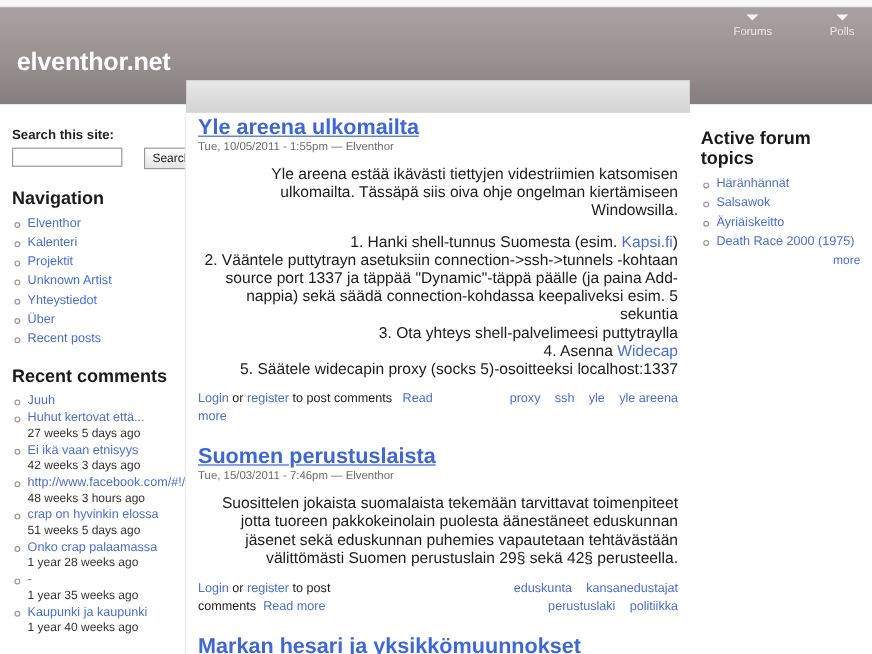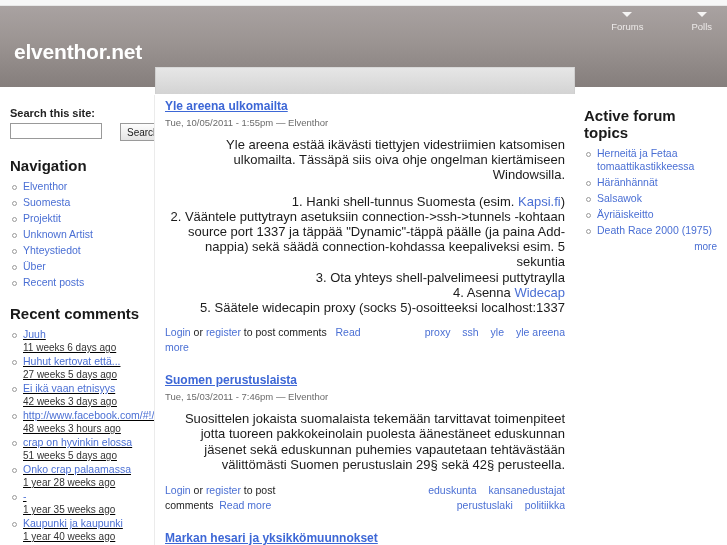--- a/index.html
+++ b/index.html
@@ -170,34 +170,33 @@
     text-decoration: none;
     font-size: 10.5px;
   }
   .comment-time {
     font-size: 10px;
     color: #333333;
     line-height: 13px;
   }
   ul.commentlist > li {
     margin-bottom: 1px;
-    text-decoration: underline;
   }
 
   
   .main {
     position: absolute;
     left: 165px; top: 98px;
     width: 400px;
     height: 447px;
     overflow: hidden;
   }
   .article { margin-bottom: 17px; }
   .article-title {
-    font-size: 12px;
+    font-size: 18px;
     font-weight: bold;
     color: #3d67d6;
     margin: 0 0 2px 0;
     line-height: 17px;
   }
   .article-meta {
     font-size: 9.5px;
     color: #6b6b6b;
     margin: 0 0 9px 0;
   }
@@ -278,33 +277,32 @@
 
     <div class="block-title-small">Search this site:</div>
     <div class="search-row">
       <input class="search-input" type="text" placeholder="" style="">
       <button class="search-button">Search</button>
     </div>
 
     <div class="block-title">Navigation</div>
     <ul class="linklist">
       <li><a href="#">Elventhor</a></li>
-      <li><a href="#">Suomesta</a></li>
+      <li><a href="#">Kalenteri</a></li>
       <li><a href="#">Projektit</a></li>
       <li><a href="#">Unknown Artist</a></li>
       <li><a href="#">Yhteystiedot</a></li>
       <li><a href="#">Über</a></li>
       <li><a href="#">Recent posts</a></li>
     </ul>
 
     <div class="block-title">Recent comments</div>
     <ul class="linklist commentlist">
       <li>
         <a href="#">Juuh</a>
-        <div class="comment-time">11 weeks 6 days ago</div>
       </li>
       <li>
         <a href="#">Huhut kertovat että...</a>
         <div class="comment-time">27 weeks 5 days ago</div>
       </li>
       <li>
         <a href="#">Ei ikä vaan etnisyys</a>
         <div class="comment-time">42 weeks 3 days ago</div>
       </li>
       <li>
@@ -379,21 +377,20 @@
       <div class="article-body">
         <p><span>Hesari "kirjoittaa" (lue: kääntää epäonnistuen) hieman erikoisen </span><a href="#">täyteartikkelin</a></p>
       </div>
     </div>
 
   </div>
 
   <div class="sidebar-right">
     <div class="block-title" style="margin-top:12px;">Active forum topics</div>
     <ul class="linklist">
-      <li><a href="#">Herneitä ja Fetaa tomaattikastikkeessa</a></li>
       <li><a href="#">Häränhännät</a></li>
       <li><a href="#">Salsawok</a></li>
       <li><a href="#">Äyriäiskeitto</a></li>
       <li><a href="#">Death Race 2000 (1975)</a></li>
     </ul>
     <a class="more-link" href="#">more</a>
   </div>
 
 </div>
 

